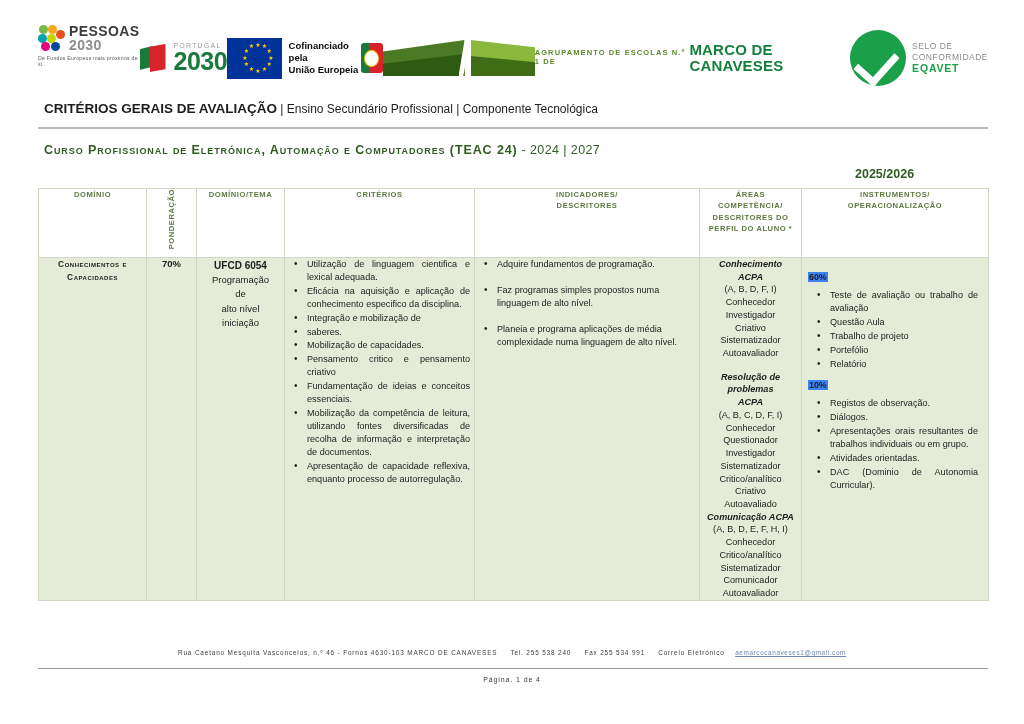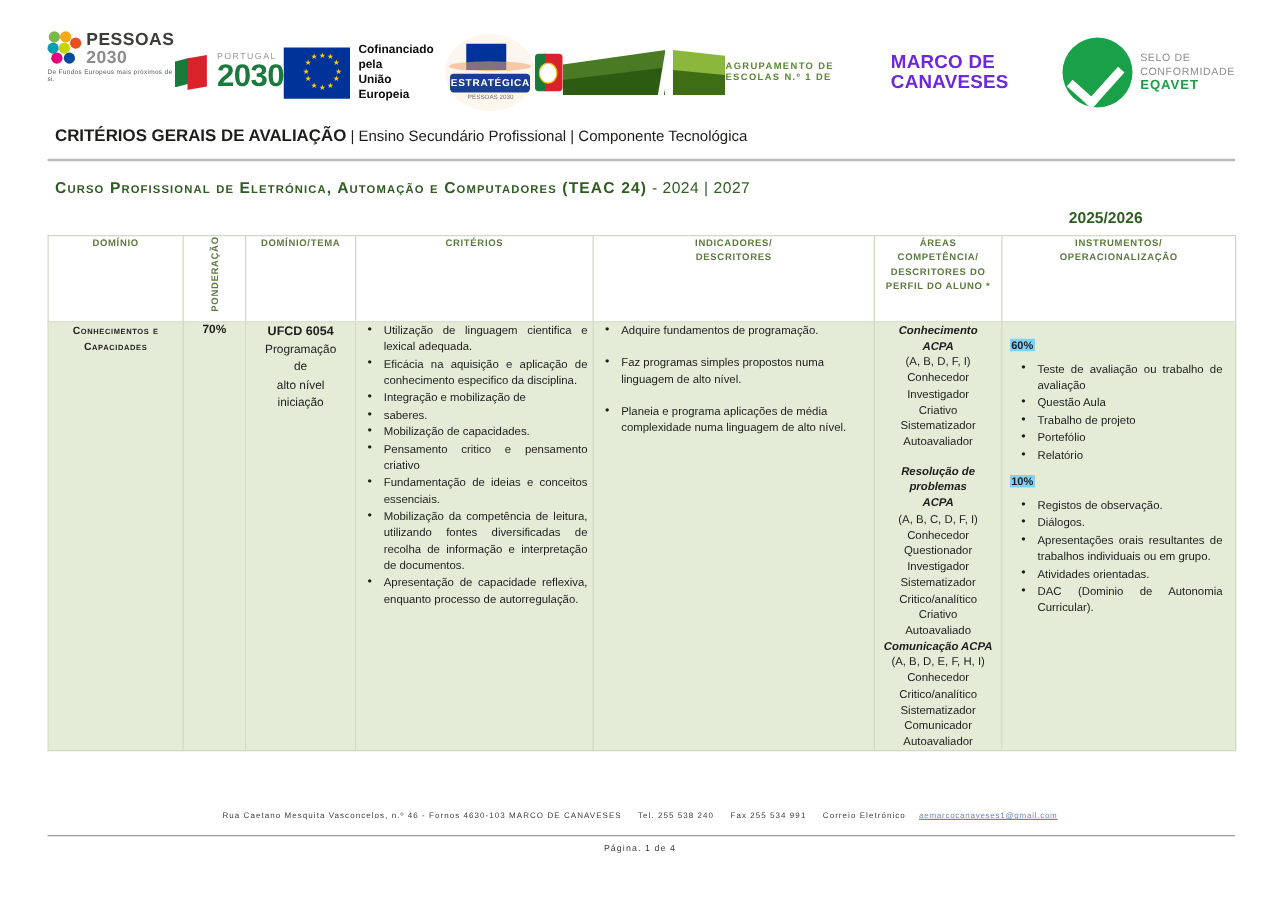--- a/index.html
+++ b/index.html
@@ -86,21 +86,21 @@
     clip-path:polygon(0 32%,100% 0,100% 100%,0 100%);}
   .agr-hills .h2{position:absolute;left:0;top:14px;width:82px;height:22px;background:#2e5b12;
     clip-path:polygon(0 45%,100% 0,100% 100%,0 100%);}
   .agr-hills .h3{position:absolute;left:88px;top:0;width:84px;height:36px;background:#8ab83c;
     clip-path:polygon(0 0,100% 26%,100% 100%,0 100%);}
   .agr-hills .h4{position:absolute;left:88px;top:16px;width:84px;height:20px;background:#3f6d16;
     clip-path:polygon(0 0,100% 40%,100% 100%,0 100%);}
   .agr-hills .riv{position:absolute;left:76px;top:0;width:16px;height:36px;background:#ffffff;
     clip-path:polygon(38% 0,72% 0,30% 100%,0 100%);}
   .agr-l1{font-size:7.5px;font-weight:bold;color:#5a8a2a;letter-spacing:1.1px;margin-top:-2px;}
-  .agr-l2{font-size:15px;font-weight:bold;color:#6d28d9;letter-spacing:.2px;line-height:1.05;}
+  .agr-l2{font-size:15px;font-weight:bold;color:#15803d;letter-spacing:.2px;line-height:1.05;}
 
   
   .eqa{gap:6px;}
   .eqa-circ{width:56px;height:56px;border-radius:50%;background:#1aa048;position:relative;}
   .eqa-circ:after{content:"";position:absolute;left:13px;top:14px;width:20px;height:32px;
      border-right:7px solid #fff;border-bottom:7px solid #fff;transform:rotate(42deg);}
   .eqa-txt{line-height:1.22;font-size:8.5px;color:#8c8c8c;letter-spacing:.5px;}
   .eqa-txt .eq{color:#1aa048;font-weight:bold;font-size:10.5px;letter-spacing:.8px;}
 
   
@@ -143,21 +143,21 @@
   ul.bl{margin:0;padding:0 4px 0 22px;list-style:none;}
   ul.bl li{position:relative;margin:0 0 1px;font-size:9.1px;line-height:1.42;color:#1d1d1b;
      text-align:justify;}
   ul.bl li:before{content:"•";position:absolute;left:-13px;top:-1px;font-size:10px;}
   ul.bl li.gap{margin-top:13px;}
   ul.bl.left li{text-align:left;}
 
   .c-areas{text-align:center;font-size:9.1px;line-height:1.4;color:#1d1d1b;padding:9px 3px;}
   .c-areas .hd{font-weight:bold;font-style:italic;}
 
-  .pct{display:inline-block;background:#7dd3fc;font-size:8.8px;font-weight:bold;
+  .pct{display:inline-block;background:#3b82f6;font-size:8.8px;font-weight:bold;
      padding:0 1px;color:#1d1d1b;}
   .pct2{margin-top:9px;}
 
   
   .foot-line{position:absolute;left:38px;top:668px;width:950px;height:1px;background:#9a9a9a;}
   .foot-txt{position:absolute;left:0;top:649px;width:1024px;text-align:center;
      font-size:6.4px;color:#3c3c3b;letter-spacing:.85px;}
   .foot-txt .mail{color:#6f87b8;text-decoration:underline;letter-spacing:.6px;}
   .page-num{position:absolute;left:0;top:676px;width:1024px;text-align:center;
      font-size:7px;color:#3c3c3b;letter-spacing:.9px;}
@@ -213,30 +213,20 @@
           <span class="eu-star" style="left: 15px; top: 17px;">★</span>
           <span class="eu-star" style="left: 16.7417px; top: 10.5px;">★</span>
           <span class="eu-star" style="left: 21.5px; top: 5.74167px;">★</span>
         </div>
       <div class="eu-txt">
         <div>Cofinanciado pela</div>
         <div>União Europeia</div>
       </div>
     </div>
 
-    <div class="logo">
-      <div class="estrat">
-        <div class="eub"></div>
-        <div class="arc"></div>
-        <div class="band">
-            <span>ESTRATÉGICA</span>
-          </div>
-        <div class="tiny">PESSOAS 2030</div>
-      </div>
-    </div>
 
     <div class="logo rep">
       <div class="rep-shield">
         <span class="sg"></span>
           <span class="sr"></span>
           <span class="em"></span>
       </div>
     </div>
 
     <div class="logo agr">

